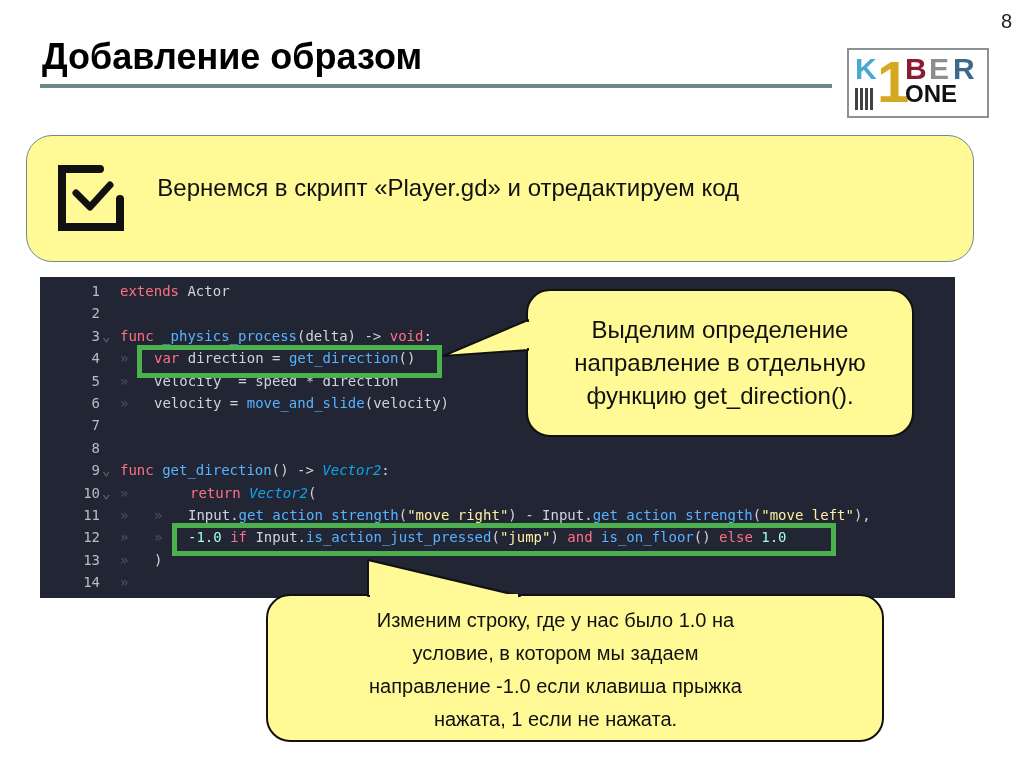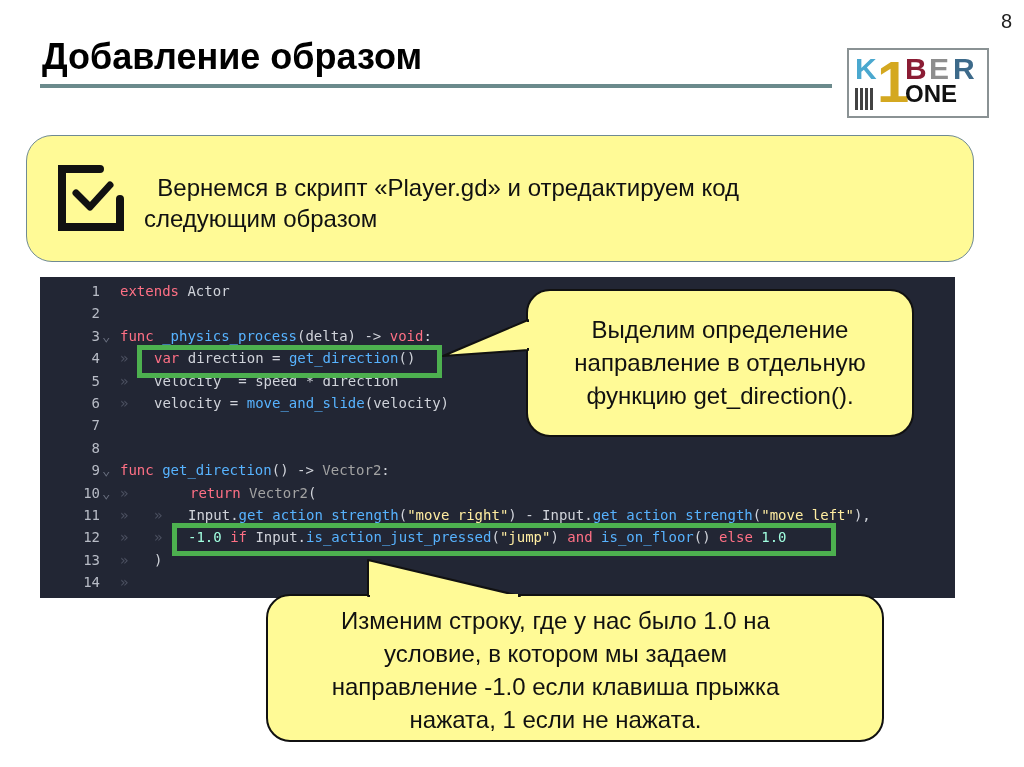--- a/index.html
+++ b/index.html
@@ -22,29 +22,29 @@
   .check-icon { position:absolute; left:56px; top:163px; width:70px; height:70px; }
   .intro-text { position:absolute; left:144px; top:172px; font-size:24px; color:#111; line-height:31px; width:800px; }
   .code { position:absolute; left:40px; top:277px; width:915px; height:321px; background:#222634; }
   .code-line { position:absolute; left:0; height:22px; font-family:"DejaVu Sans Mono", monospace; font-size:14px; line-height:22px; white-space:pre; }
   .ln { position:absolute; width:60px; text-align:right; color:#b8bcc6; }
   .fold { color:#6b7080; }
   .tab { color:#4d5262; }
   .src { position:absolute; left:80px; color:#d0d3da; }
   .kw { color:#ff7085; }
   .fn { color:#57b3ff; }
-  .ty { color:#a3a3a3; }
+  .ty { color:#0ea5e9;font-style:italic; }
   .str { color:#ffeda1; }
   .num { color:#a1ffe0; }
   .plain { color:#d0d3da; }
   .hl-box { position:absolute; border:5px solid #4db04f; box-sizing:border-box; }
   .callout-1 { position:absolute; left:526px; top:289px; width:388px; height:148px; background:#fffa96; border:2px solid #111; border-radius:24px; box-sizing:border-box; }
   .callout-1-text { position:absolute; left:526px; top:313px; width:388px; text-align:center; font-size:24px; color:#111; line-height:33px; }
   .callout-2 { position:absolute; left:266px; top:594px; width:618px; height:148px; background:#fffa96; border:2px solid #111; border-radius:24px; box-sizing:border-box; }
-  .callout-2-text { position:absolute; left:266px; top:604px; width:579px; text-align:center; font-size:24px; color:#111; line-height:33px; }
+  .callout-2-text { position:absolute; left:266px; top:604px; width:579px; text-align:center; font-size:20px; color:#111; line-height:33px; }
   svg.tail { position:absolute; left:0; top:0; overflow:visible; }
 </style>
 </head>
 <body>
 
 <div class="page-num">8</div>
 <div class="title">Добавление образом</div>
 <div class="title-rule"></div>
 
 <div class="logo">
@@ -57,21 +57,20 @@
   <span class="one">ONE</span>
 </div>
 
 <div class="intro-box"></div>
 <svg class="check-icon" viewBox="0 0 70 70">
   <path d="M44 6 H6 V64 H64 V36" fill="none" stroke="#111" stroke-width="8" stroke-linecap="round"></path>
   <path d="M20 30 L34 44 L54 22" fill="none" stroke="#111" stroke-width="7" stroke-linecap="round" stroke-linejoin="round"></path>
 </svg>
 <div class="intro-text">
   <div style="white-space:pre">  Вернемся в скрипт «Player.gd» и отредактируем код</div>
-  <div>следующим образом</div>
 </div>
 
 <div class="code" id="code">
     <div class="code-line" style="top: 3px; width: 915px;"><span class="ln">1</span><span class="src" style="left: 80px;"><span class="kw">extends</span><span class="plain"> Actor</span></span></div>
     <div class="code-line" style="top: 25.4px; width: 915px;"><span class="ln">2</span><span class="src" style="left: 80px;"></span></div>
     <div class="code-line" style="top: 47.8px; width: 915px;"><span class="ln">3</span><span class="fold" style="position: absolute; left: 62px;">⌄</span><span class="src" style="left: 80px;"><span class="kw">func</span><span class="fn"> _physics_process</span><span class="plain">(delta) -&gt; </span><span class="kw">void</span><span class="plain">:</span></span></div>
     <div class="code-line" style="top: 70.2px; width: 915px;"><span class="ln">4</span><span class="tab" style="position: absolute; left: 80px;">»</span><span class="src" style="left: 114px;"><span class="kw">var</span><span class="plain"> direction = </span><span class="fn">get_direction</span><span class="plain">()</span></span></div>
     <div class="code-line" style="top: 92.6px; width: 915px;"><span class="ln">5</span><span class="tab" style="position: absolute; left: 80px;">»</span><span class="src" style="left: 114px;"><span class="plain">velocity  = speed * direction</span></span></div>
     <div class="code-line" style="top: 115px; width: 915px;"><span class="ln">6</span><span class="tab" style="position: absolute; left: 80px;">»</span><span class="src" style="left: 114px;"><span class="plain">velocity = </span><span class="fn">move_and_slide</span><span class="plain">(velocity)</span></span></div>
     <div class="code-line" style="top: 137.4px; width: 915px;"><span class="ln">7</span><span class="src" style="left: 80px;"></span></div>

